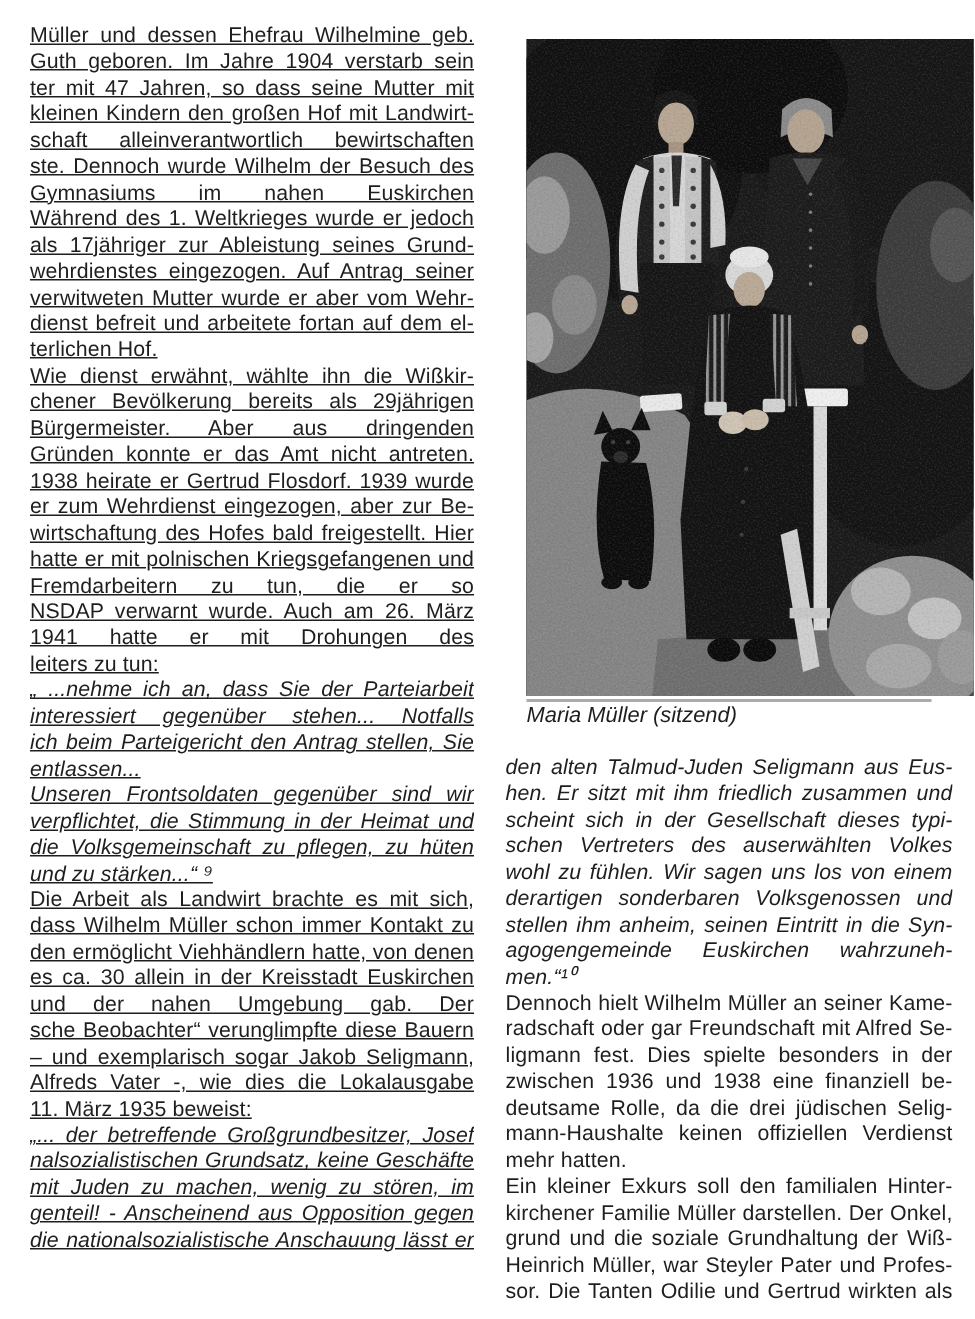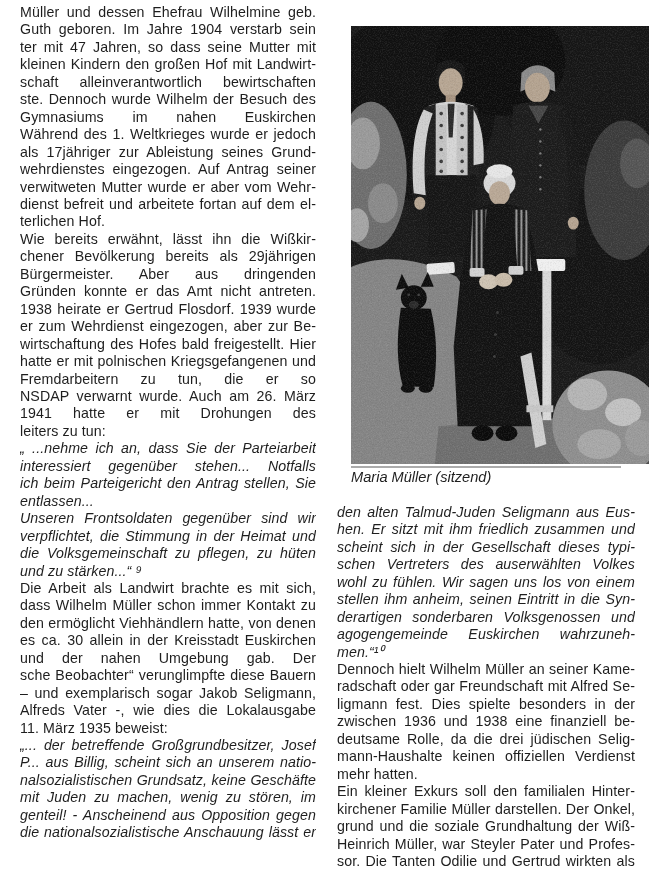--- a/index.html
+++ b/index.html
@@ -5,21 +5,21 @@
   html,body{margin:0;padding:0;background:#ffffff;}
   #page{
     position:relative;
     width:650px;height:879px;
     background:#ffffff;
     font-family:"Liberation Sans", sans-serif;
     color:#1e1e1e;
     overflow:hidden;
   }
   .col{position:absolute;}
-  #col-left{left:20px;top:4px;width:296px;}
+  #col-left{left:20px;top:16px;width:296px;text-decoration:underline;}
   #col-right{left:337px;top:12px;width:298px;}
   .line{
     font-size:14.2px;
     line-height:17.46px;
     height:17.46px;
     text-align:justify;
     text-align-last:justify;
     overflow:hidden;
     letter-spacing:0.1px;
   }
@@ -49,21 +49,21 @@
       <div class="line">kleinen Kindern den großen Hof mit Landwirt-</div>
       <div class="line">schaft alleinverantwortlich bewirtschaften mus-</div>
       <div class="line">ste. Dennoch wurde Wilhelm der Besuch des</div>
       <div class="line">Gymnasiums im nahen Euskirchen ermöglicht.</div>
       <div class="line">Während des 1. Weltkrieges wurde er jedoch</div>
       <div class="line">als 17jähriger zur Ableistung seines Grund-</div>
       <div class="line">wehrdienstes eingezogen. Auf Antrag seiner</div>
       <div class="line">verwitweten Mutter wurde er aber vom Wehr-</div>
       <div class="line">dienst befreit und arbeitete fortan auf dem el-</div>
       <div class="line endline">terlichen Hof.</div>
-      <div class="line">Wie bereits erwähnt, lässt ihn die Wißkir-</div>
+      <div class="line">Wie dienst erwähnt, wählte ihn die Wißkir-</div>
       <div class="line">chener Bevölkerung bereits als 29jährigen zum</div>
       <div class="line">Bürgermeister. Aber aus dringenden familiären</div>
       <div class="line">Gründen konnte er das Amt nicht antreten.</div>
       <div class="line">1938 heirate er Gertrud Flosdorf. 1939 wurde</div>
       <div class="line">er zum Wehrdienst eingezogen, aber zur Be-</div>
       <div class="line">wirtschaftung des Hofes bald freigestellt. Hier</div>
       <div class="line">hatte er mit polnischen Kriegsgefangenen und</div>
       <div class="line">Fremdarbeitern zu tun, die er so mitmenschlich</div>
       <div class="line">NSDAP verwarnt wurde. Auch am 26. März</div>
       <div class="line">1941 hatte er mit Drohungen des Ortsgruppen-</div>
@@ -79,21 +79,20 @@
       <div class="line">Die Arbeit als Landwirt brachte es mit sich,</div>
       <div class="line">dass Wilhelm Müller schon immer Kontakt zu</div>
       <div class="line">den ermöglicht Viehhändlern hatte, von denen</div>
       <div class="line">es ca. 30 allein in der Kreisstadt Euskirchen</div>
       <div class="line">und der nahen Umgebung gab. Der „Westdeut-</div>
       <div class="line">sche Beobachter“ verunglimpfte diese Bauern</div>
       <div class="line">– und exemplarisch sogar Jakob Seligmann,</div>
       <div class="line">Alfreds Vater -, wie dies die Lokalausgabe vom</div>
       <div class="line endline">11. März 1935 beweist:</div>
       <div class="line it">„... der betreffende Großgrundbesitzer, Josef</div>
-      <div class="line it">P... aus Billig, scheint sich an unserem natio-</div>
       <div class="line it">nalsozialistischen Grundsatz, keine Geschäfte</div>
       <div class="line it">mit Juden zu machen, wenig zu stören, im Ge-</div>
       <div class="line it">genteil! - Anscheinend aus Opposition gegen</div>
       <div class="line it">die nationalsozialistische Anschauung lässt er</div>
     </div>
 
   <div id="col-right" class="col">
     <figure>
       <svg id="photo-svg" viewBox="0 0 299 440" xmlns="http://www.w3.org/2000/svg" preserveAspectRatio="none">
         <defs>
@@ -237,22 +236,22 @@
       </svg>
       <div class="photo-rule"></div>
       <figcaption class="caption">Maria Müller (sitzend)</figcaption>
     </figure>
     <div id="right-text">
         <div class="line it">den alten Talmud-Juden Seligmann aus Eus-</div>
         <div class="line it">hen. Er sitzt mit ihm friedlich zusammen und</div>
         <div class="line it">scheint sich in der Gesellschaft dieses typi-</div>
         <div class="line it">schen Vertreters des auserwählten Volkes sehr</div>
         <div class="line it">wohl zu fühlen. Wir sagen uns los von einem</div>
+        <div class="line it">derartigen sonderbaren Volksgenossen und</div>
         <div class="line it">stellen ihm anheim, seinen Eintritt in die Syn-</div>
-        <div class="line it">derartigen sonderbaren Volksgenossen und</div>
         <div class="line it">agogengemeinde Euskirchen wahrzuneh-</div>
         <div class="line it endline">men.“¹⁰</div>
         <div class="line">Dennoch hielt Wilhelm Müller an seiner Kame-</div>
         <div class="line">radschaft oder gar Freundschaft mit Alfred Se-</div>
         <div class="line">ligmann fest. Dies spielte besonders in der Zeit</div>
         <div class="line">zwischen 1936 und 1938 eine finanziell be-</div>
         <div class="line">deutsame Rolle, da die drei jüdischen Selig-</div>
         <div class="line">mann-Haushalte keinen offiziellen Verdienst</div>
         <div class="line endline">mehr hatten.</div>
         <div class="line">Ein kleiner Exkurs soll den familialen Hinter-</div>

